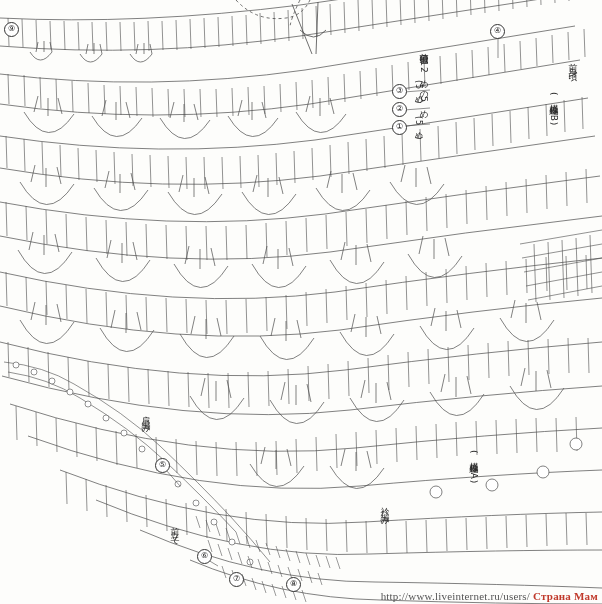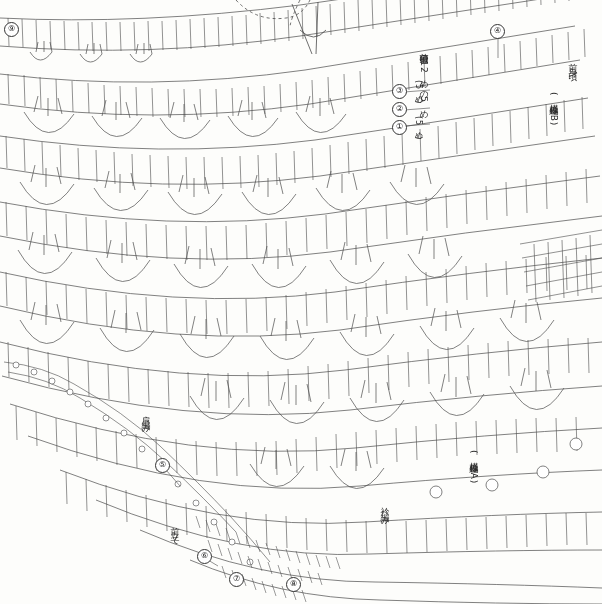--- a/index.html
+++ b/index.html
@@ -681,14 +681,18 @@
   <div class="num-circle" style="left:4px; top:22px;">⑨</div>
   <div class="num-circle" style="left:490px; top:24px;">④</div>
   <div class="num-circle" style="left:392px; top:84px;">③</div>
   <div class="num-circle" style="left:392px; top:102px;">②</div>
   <div class="num-circle" style="left:392px; top:120px;">①</div>
   <div class="num-circle" style="left:155px; top:458px;">⑤</div>
   <div class="num-circle" style="left:197px; top:549px;">⑥</div>
   <div class="num-circle" style="left:229px; top:572px;">⑦</div>
   <div class="num-circle" style="left:286px; top:577px;">⑧</div>
 
+  <div id="watermark">
+    <span class="site">http://www.liveinternet.ru/users/</span>
+    <span class="brand">Страна Мам</span>
+  </div>
 
 </div>
 
 </body></html>

